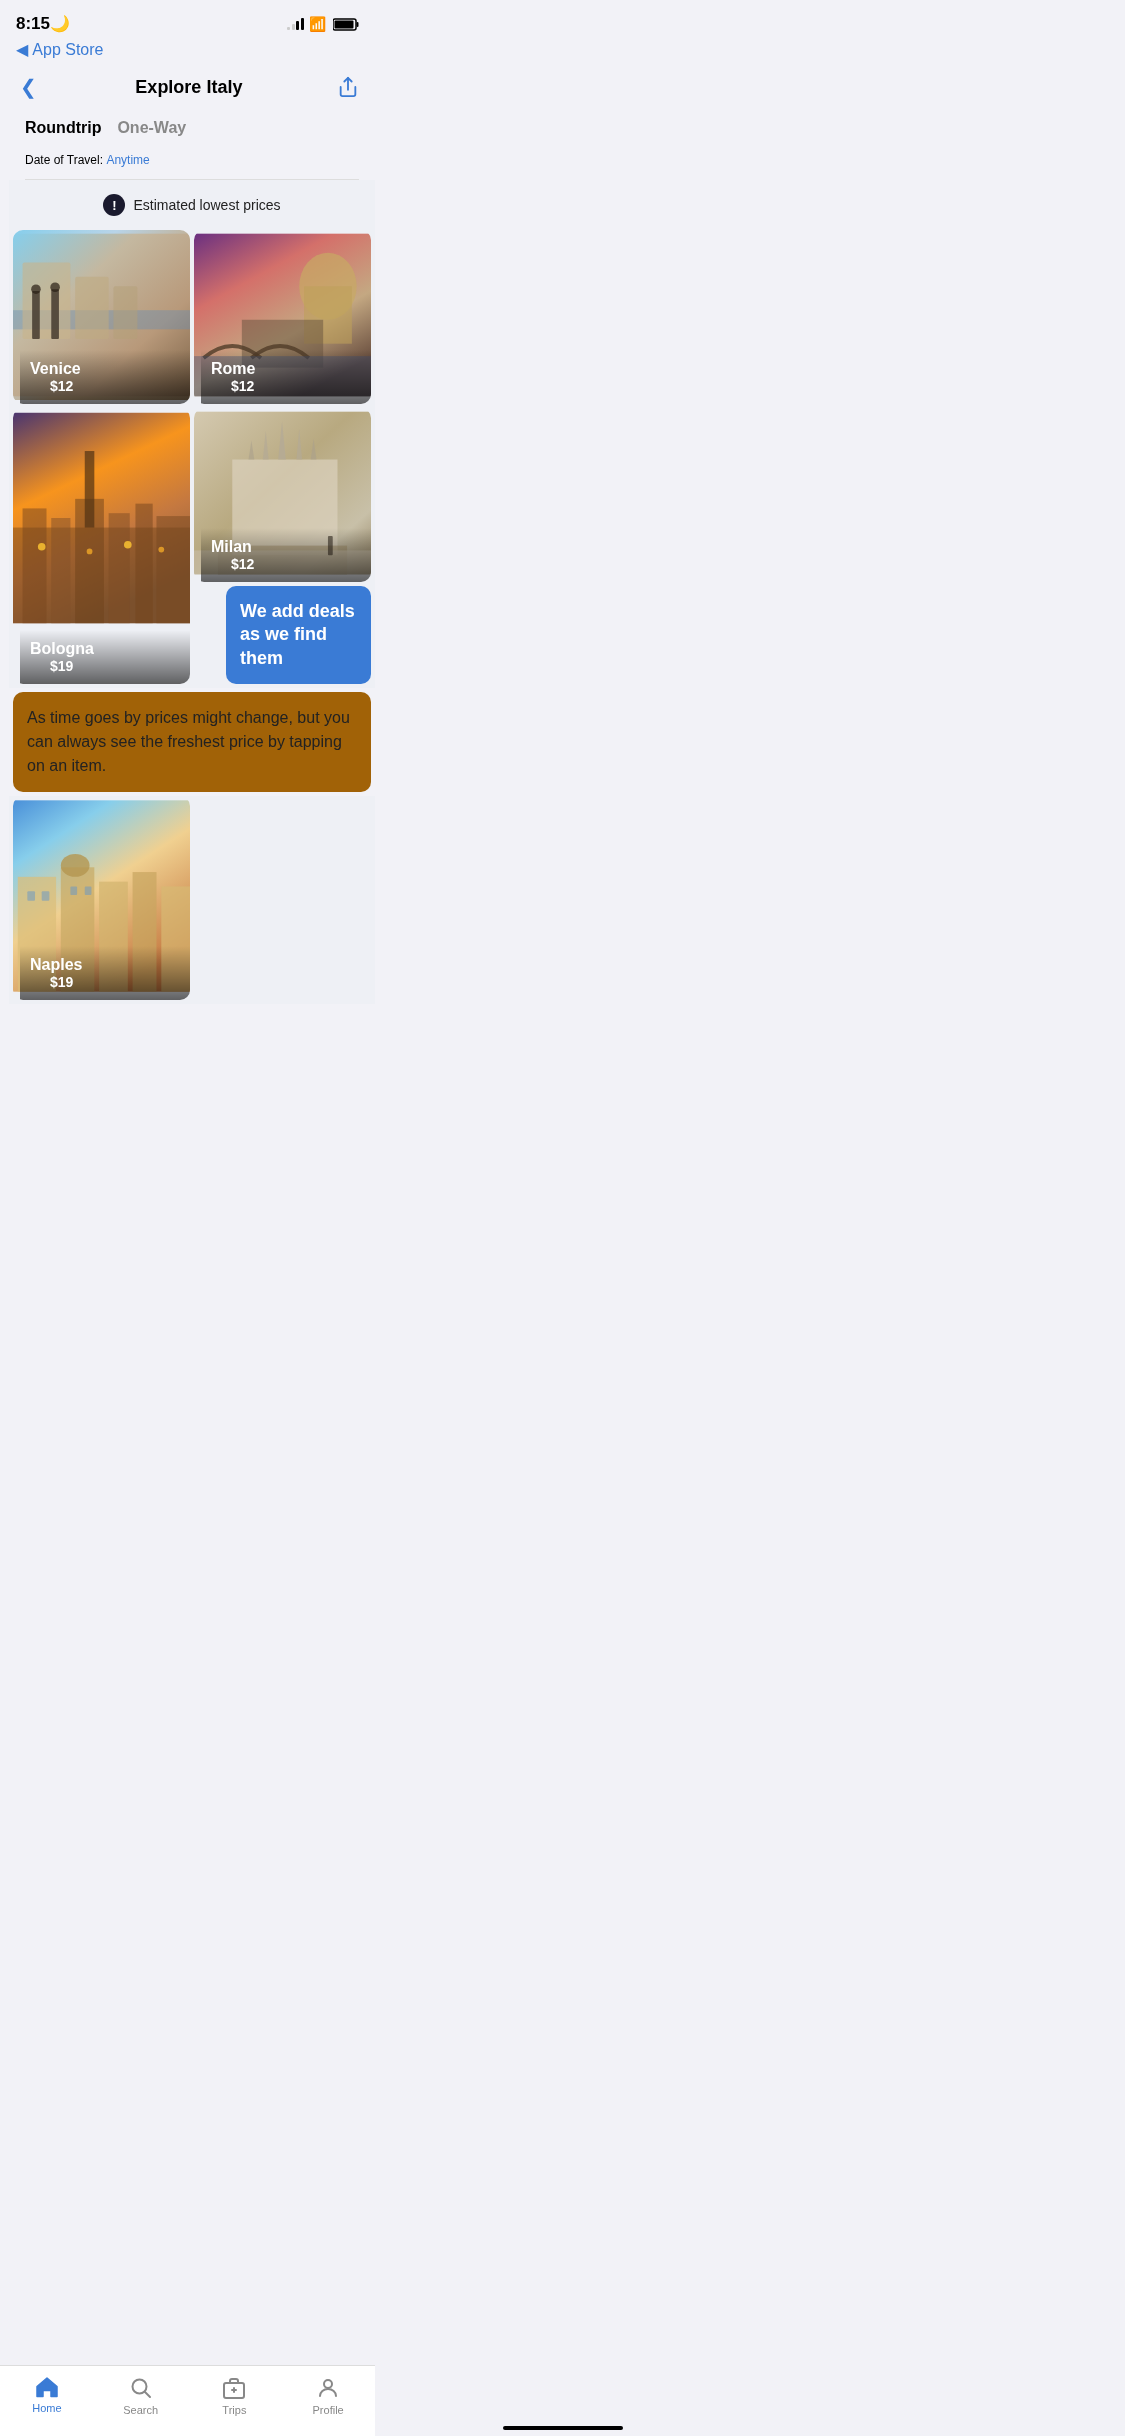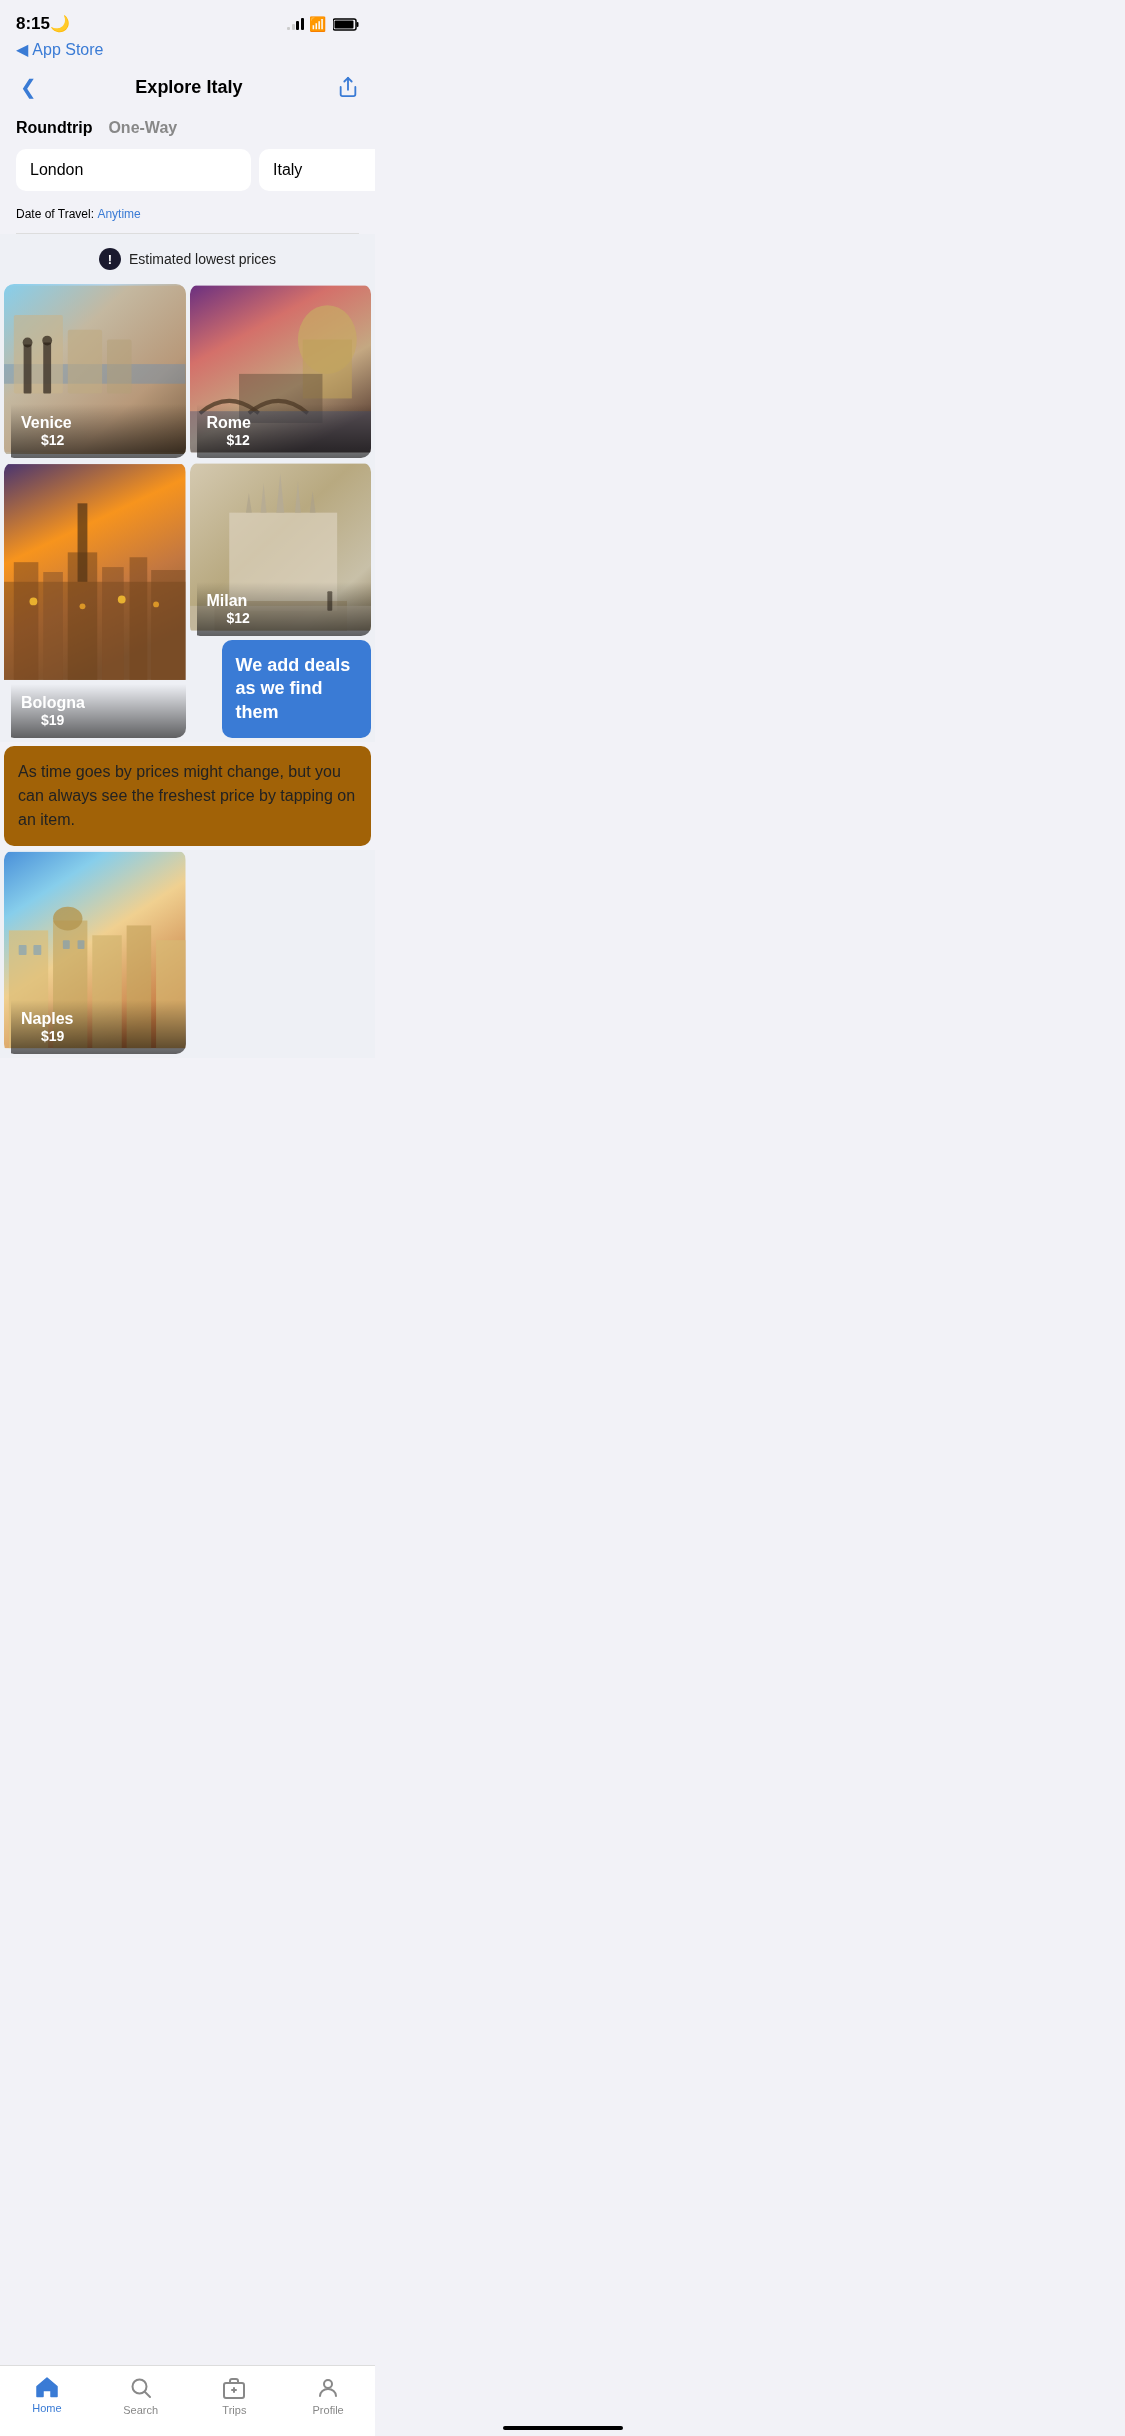--- a/index.html
+++ b/index.html
@@ -243,20 +243,21 @@
     }
 
     
     .city-venice {
       background: linear-gradient(135deg, #87ceeb 0%, #b8d4e8 30%, #c4a882 60%, #8b7355 100%);
       height: 170px;
     }
 
     .content-scroll {
       padding-bottom: 80px;
+      padding-left: 9px;
     }
 
     
     .share-icon-svg {
       width: 22px;
       height: 22px;
       color: #3a7bd5;
     }
   </style>
 </head>
@@ -298,24 +299,20 @@
   </svg>
 </div>
 
 <div class="content-scroll">
 
   <div class="trip-tabs">
     <span class="trip-tab active">Roundtrip</span>
     <span class="trip-tab">One-Way</span>
   </div>
 
-  <div class="search-inputs">
-    <input class="search-input-box" type="text" value="London" style="">
-    <input class="search-input-box" type="text" value="Italy" style="">
-  </div>
 
   <div class="date-row">
     <span>Date of Travel:</span>
     <span class="date-value">Anytime</span>
   </div>
 
   <div class="divider"></div>
 
   <div class="estimated-section">
     <div class="estimated-icon">

